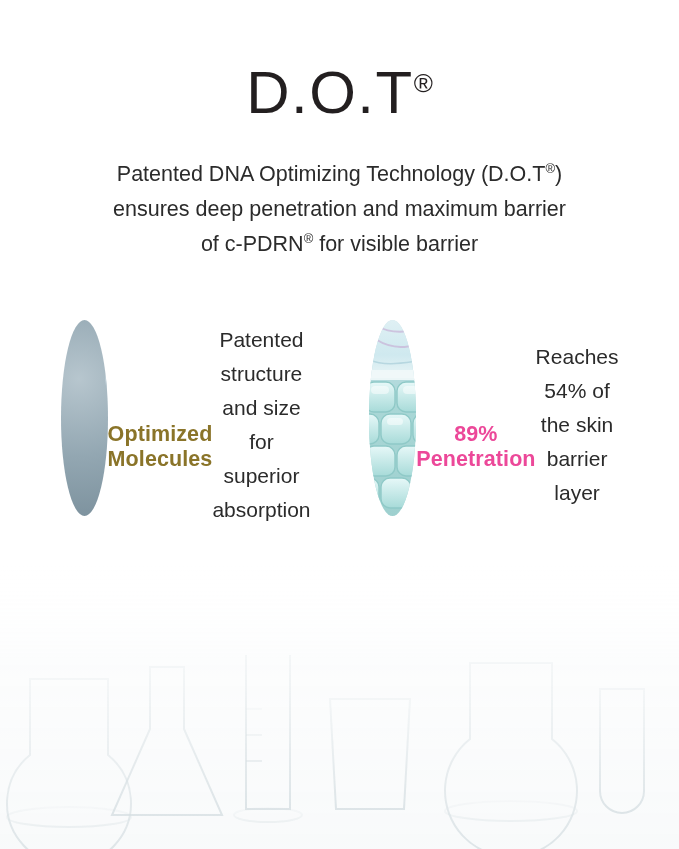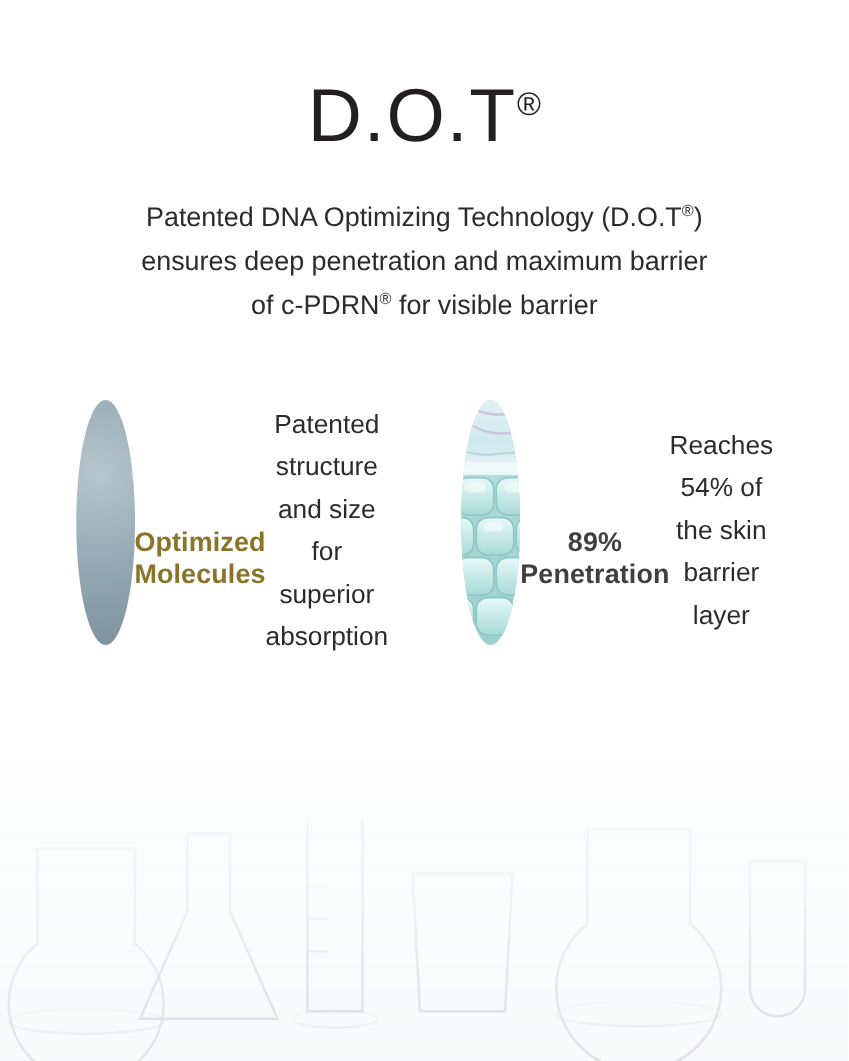--- a/index.html
+++ b/index.html
@@ -105,21 +105,21 @@
 
   .card-heading {
     margin-top: 58px;
     font-size: 21.5px;
     font-weight: 700;
     color: #8a7429;
     letter-spacing: 0.1px;
     text-align: center;
   }
   .card-heading.teal {
-    color: #404040;
+    color: #ec4899;
   }
   .card-body {
     margin-top: 13px;
     font-size: 21px;
     line-height: 1.62;
     color: #2b2b2b;
     text-align: center;
     width: 230px;
   }
 </style>

